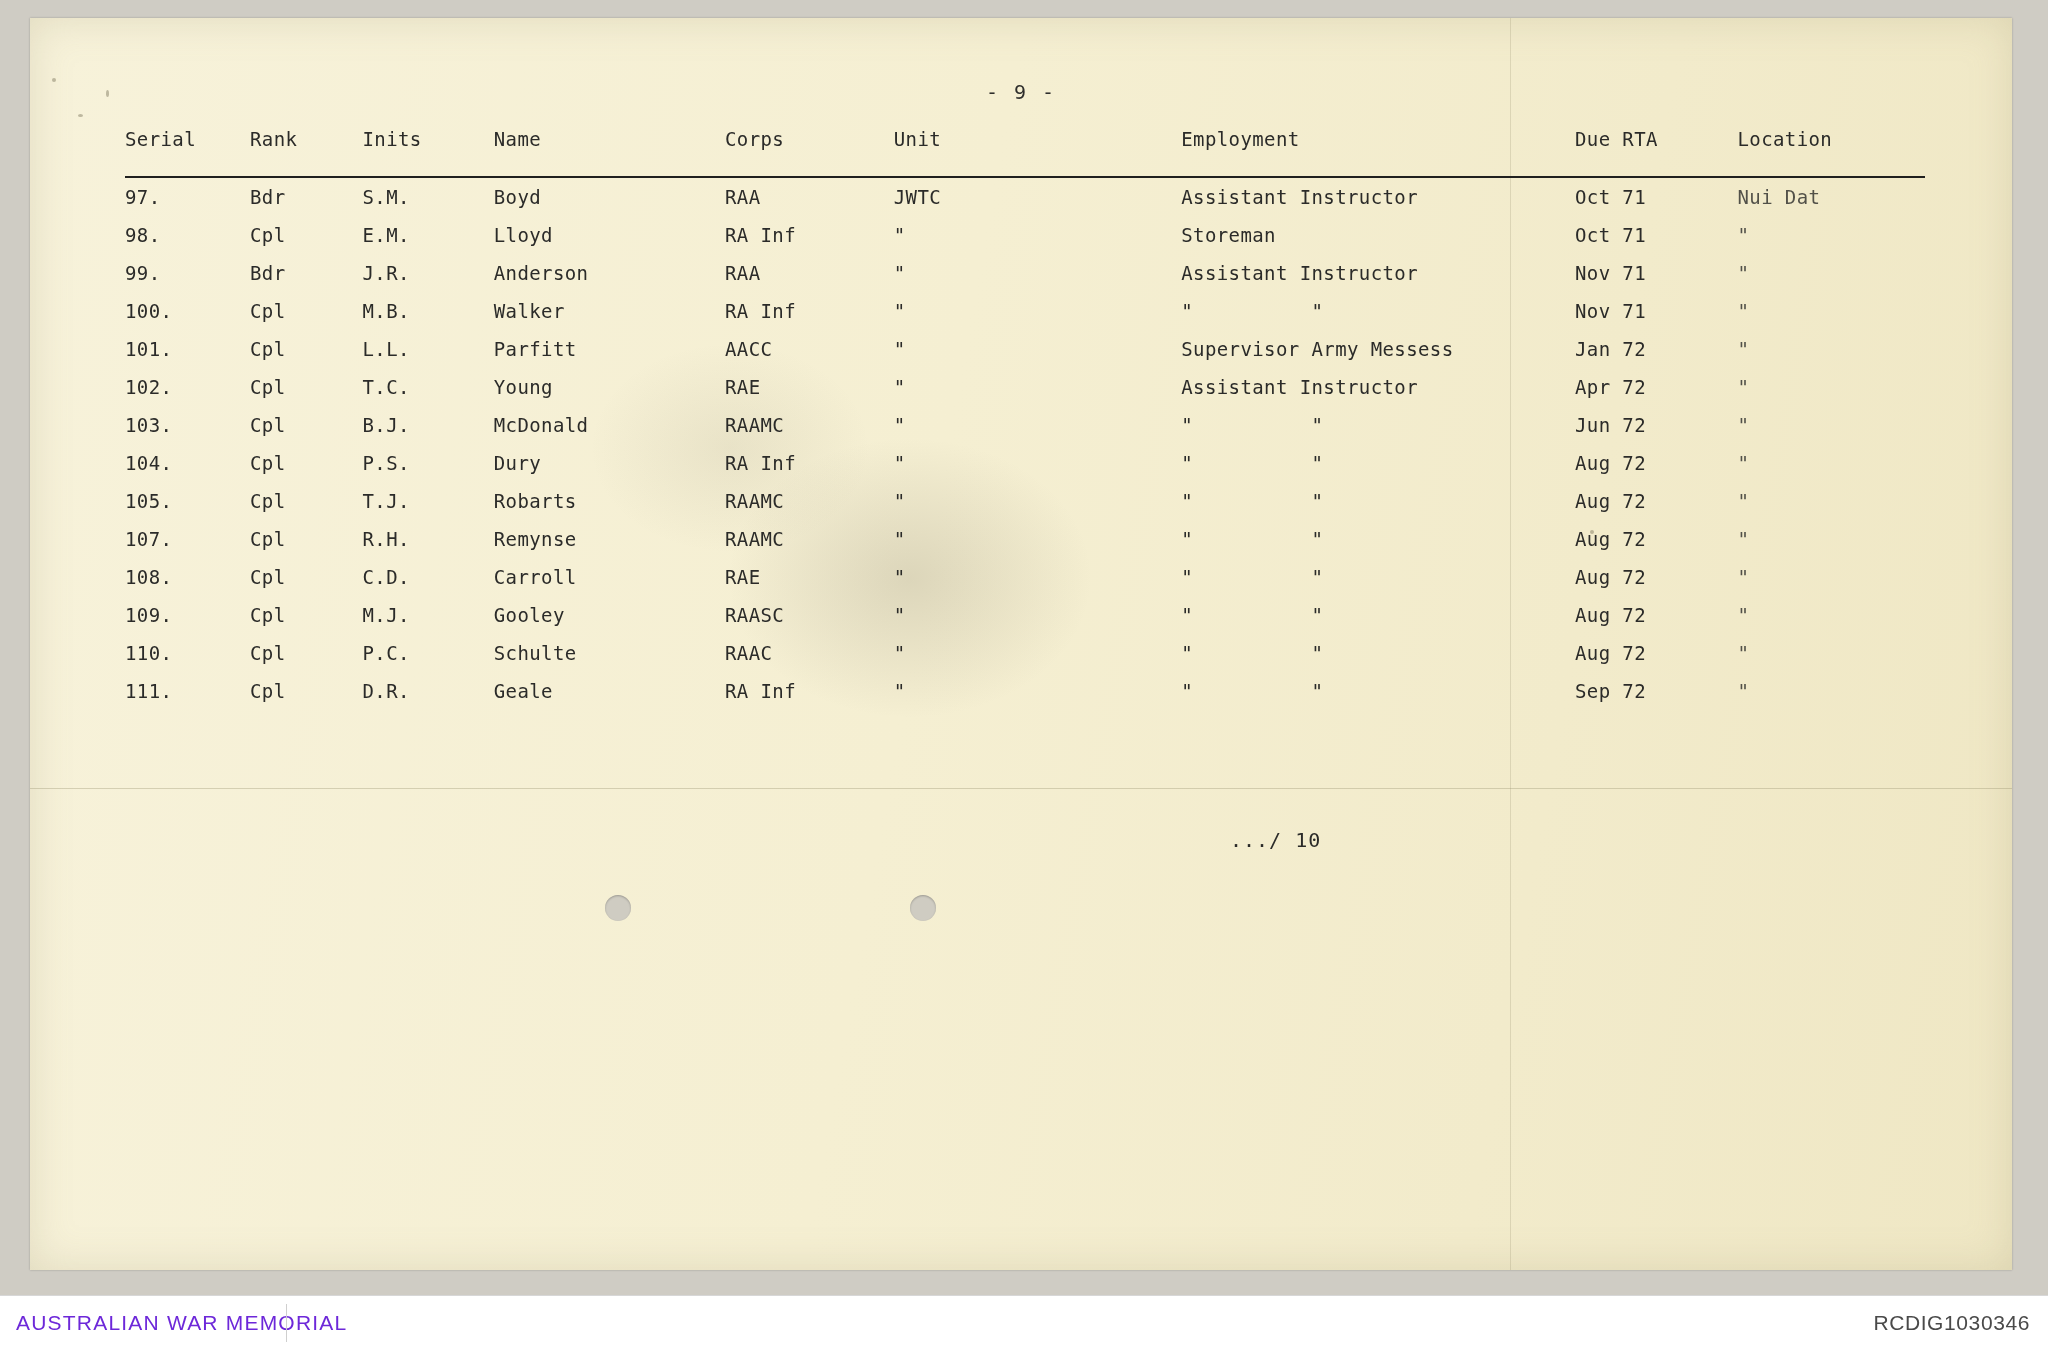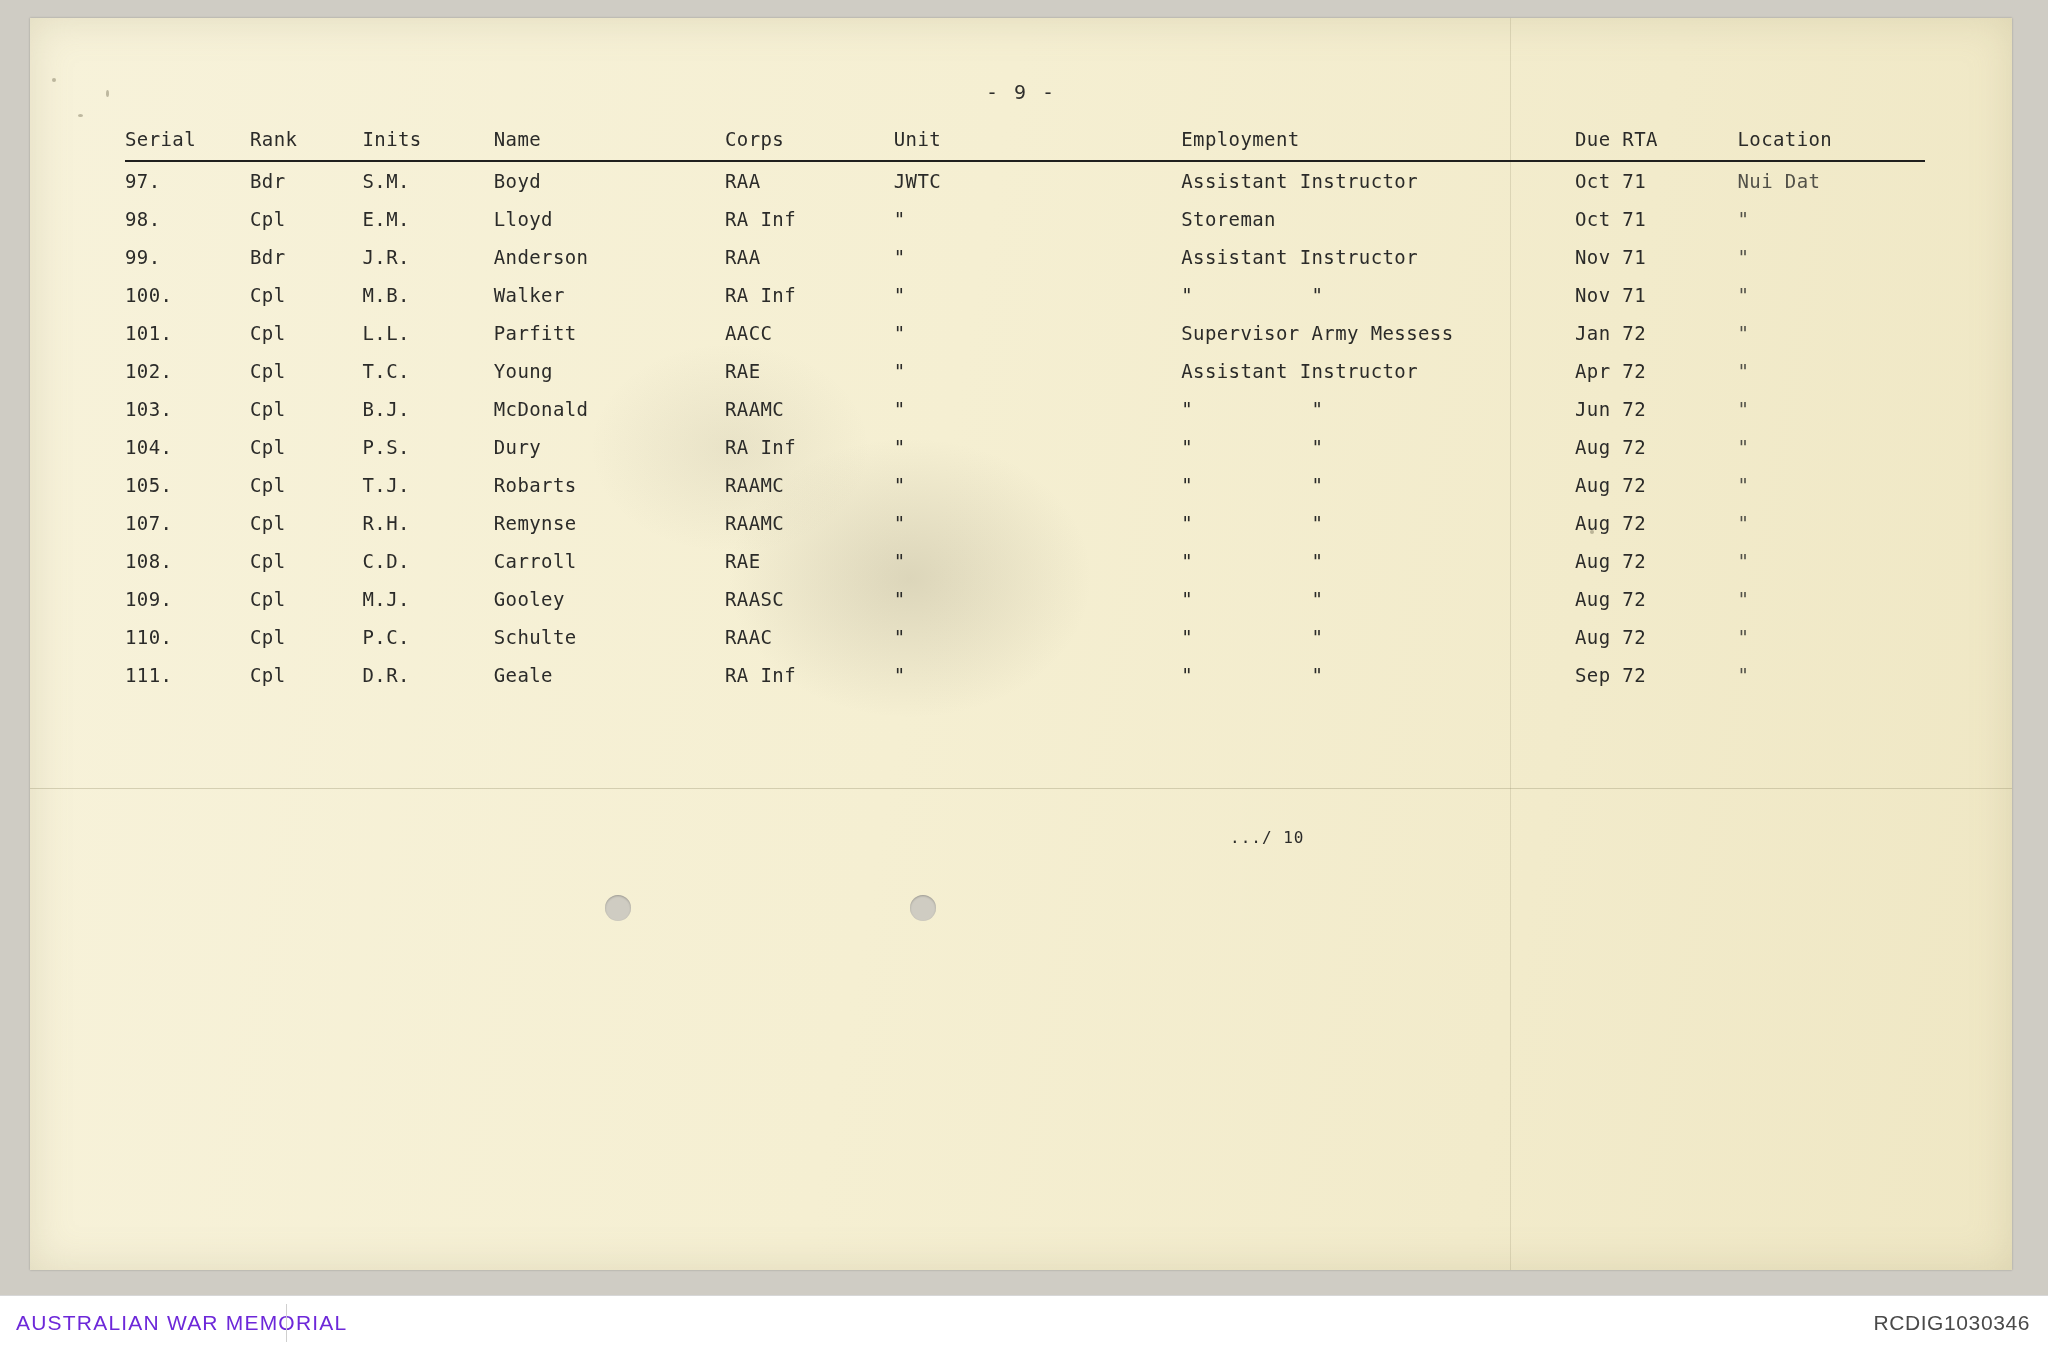--- a/index.html
+++ b/index.html
@@ -88,21 +88,21 @@
     font-family: "DejaVu Sans Mono", "Liberation Mono", monospace;
     font-size: 19px;
     color: #2b2b29;
     text-align: left;
     padding: 0;
     vertical-align: top;
     white-space: pre;
     letter-spacing: 0.4px;
   }
   table.doc thead th {
-    padding-bottom: 10px;
+    padding-bottom: 26px;
     font-weight: normal;
   }
   .hdr-row th {
     border-bottom: 2px solid #20201e;
   }
   tbody tr td {
     height: 38px;
     line-height: 38px;
   }
   
@@ -121,21 +121,21 @@
     color: #3a3a36;
     opacity: 0.8;
     font-size: 17px;
     letter-spacing: 1px;
   }
   .cont-note {
     position: absolute;
     left: 1200px;
     top: 810px;
     font-family: "DejaVu Sans Mono", "Liberation Mono", monospace;
-    font-size: 16px;
+    font-size: 20px;
     color: #2b2b29;
     letter-spacing: 1px;
   }
   
   .hole {
     position: absolute;
     width: 26px;
     height: 26px;
     border-radius: 50%;
     background: #cfccc2;

